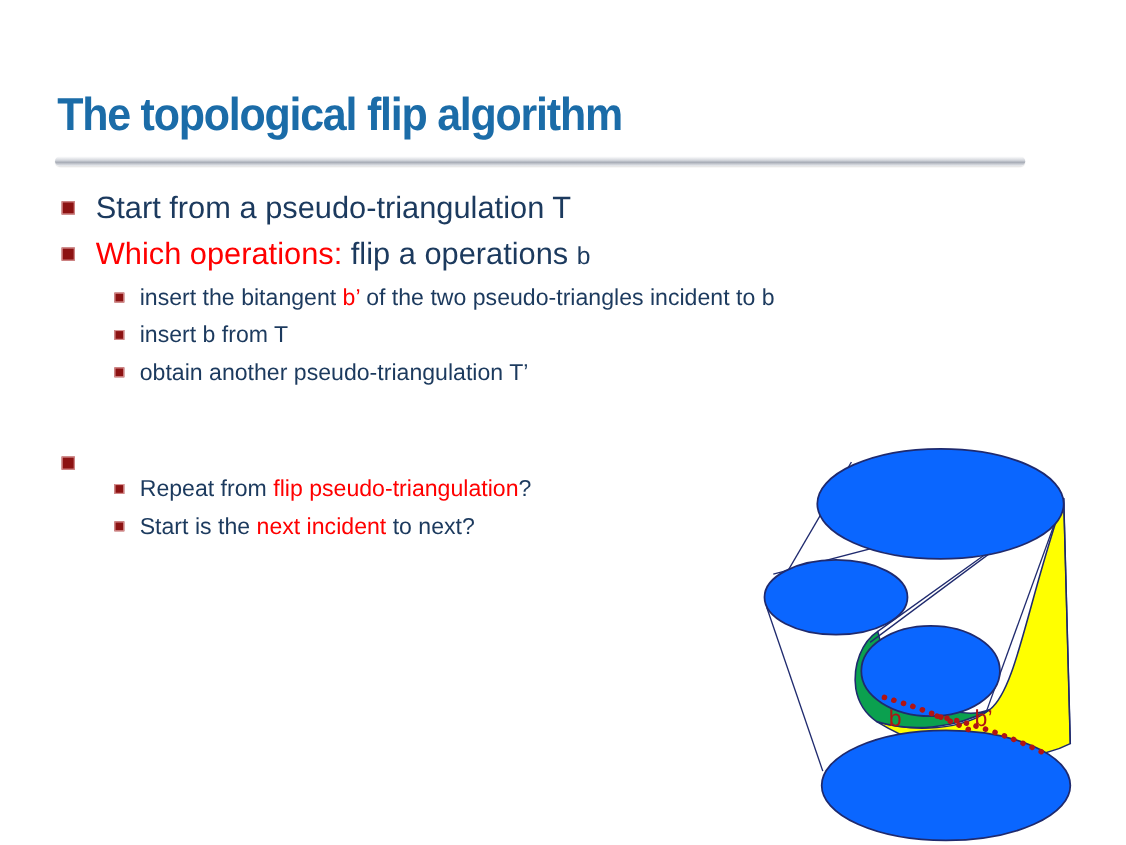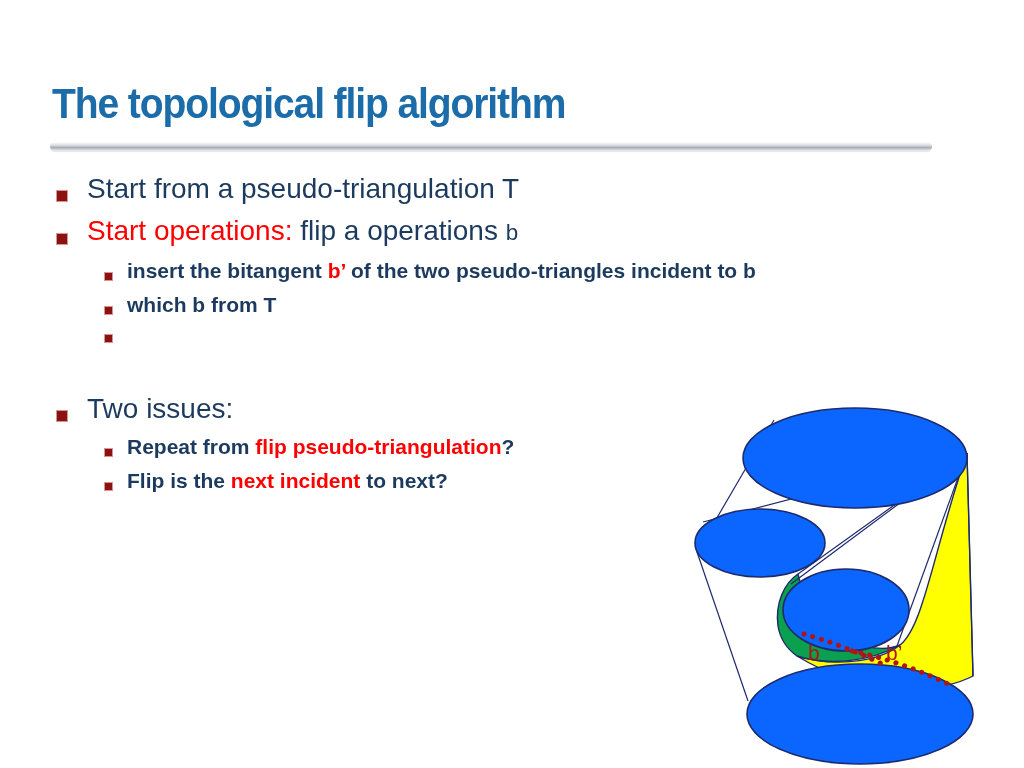--- a/index.html
+++ b/index.html
@@ -52,21 +52,21 @@
   
   #body-list {
     position: absolute;
     left: 56px;
     top: 168px;
     width: 700px;
   }
 
   .bullet-row {
     display: flex;
-    align-items: center;
+    align-items: flex-start;
     white-space: nowrap;
   }
 
   .lvl1 { margin-bottom: 1px; }
   .lvl2 { margin-bottom: 1px; }
 
   .sq {
     flex: 0 0 auto;
     box-sizing: border-box;
     background: #8C1212;
@@ -90,21 +90,21 @@
     white-space: nowrap;
   }
   .lvl1 .txt {
     font-size: 28px;
     line-height: 41px;
   }
   .lvl2 .txt {
     font-size: 21px;
     line-height: 33px;
   }
-  .indent2 { margin-left: 48px; font-weight: bold; }
+  .indent2 { margin-left: 48px; }
 
   .red { color: #FF0000; }
   .small { font-size: 0.80em; }
 
   .spacer { height: 44px; }
 
   
   #figure {
     position: absolute;
     left: 680px;
@@ -123,53 +123,53 @@
 
 <div id="body-list">
 
   <div class="bullet-row lvl1">
     <span class="sq"></span>
     <span class="txt"><span>Start from a pseudo-triangulation T</span></span>
   </div>
 
   <div class="bullet-row lvl1">
     <span class="sq"></span>
-    <span class="txt"><span class="red">Start operations:</span><span> flip a operations </span><span class="small">b</span></span>
+    <span class="txt"><span class="red">Which operations:</span><span> flip a operations </span><span class="small">b</span></span>
   </div>
 
   <div class="bullet-row lvl2 indent2">
     <span class="sq"></span>
     <span class="txt"><span>insert the bitangent </span><span class="red">b’</span><span> of the two pseudo-triangles incident to b</span></span>
   </div>
 
   <div class="bullet-row lvl2 indent2">
     <span class="sq"></span>
-    <span class="txt"><span>which b from T</span></span>
-  </div>
-
-  <div class="bullet-row lvl2 indent2">
-    <span class="sq"></span>
+    <span class="txt"><span>insert b from T</span></span>
+  </div>
+
+  <div class="bullet-row lvl2 indent2">
+    <span class="sq"></span>
+    <span class="txt"><span>obtain another pseudo-triangulation T’</span></span>
   </div>
 
 
   <div class="spacer"></div>
 
   <div class="bullet-row lvl1">
     <span class="sq"></span>
-    <span class="txt"><span>Two issues:</span></span>
   </div>
 
   <div class="bullet-row lvl2 indent2">
     <span class="sq"></span>
     <span class="txt"><span>Repeat from </span><span class="red">flip pseudo-triangulation</span><span>?</span></span>
   </div>
 
   <div class="bullet-row lvl2 indent2">
     <span class="sq"></span>
-    <span class="txt"><span>Flip is the </span><span class="red">next incident</span><span> to next?</span></span>
+    <span class="txt"><span>Start is the </span><span class="red">next incident</span><span> to next?</span></span>
   </div>
 
 </div>
 
 <div id="figure">
   <svg width="344" height="368" viewBox="0 0 344 368" xmlns="http://www.w3.org/2000/svg">
 
     <path d="M 287,55
              L 293,278
              C 270,290 240,292 212,290

